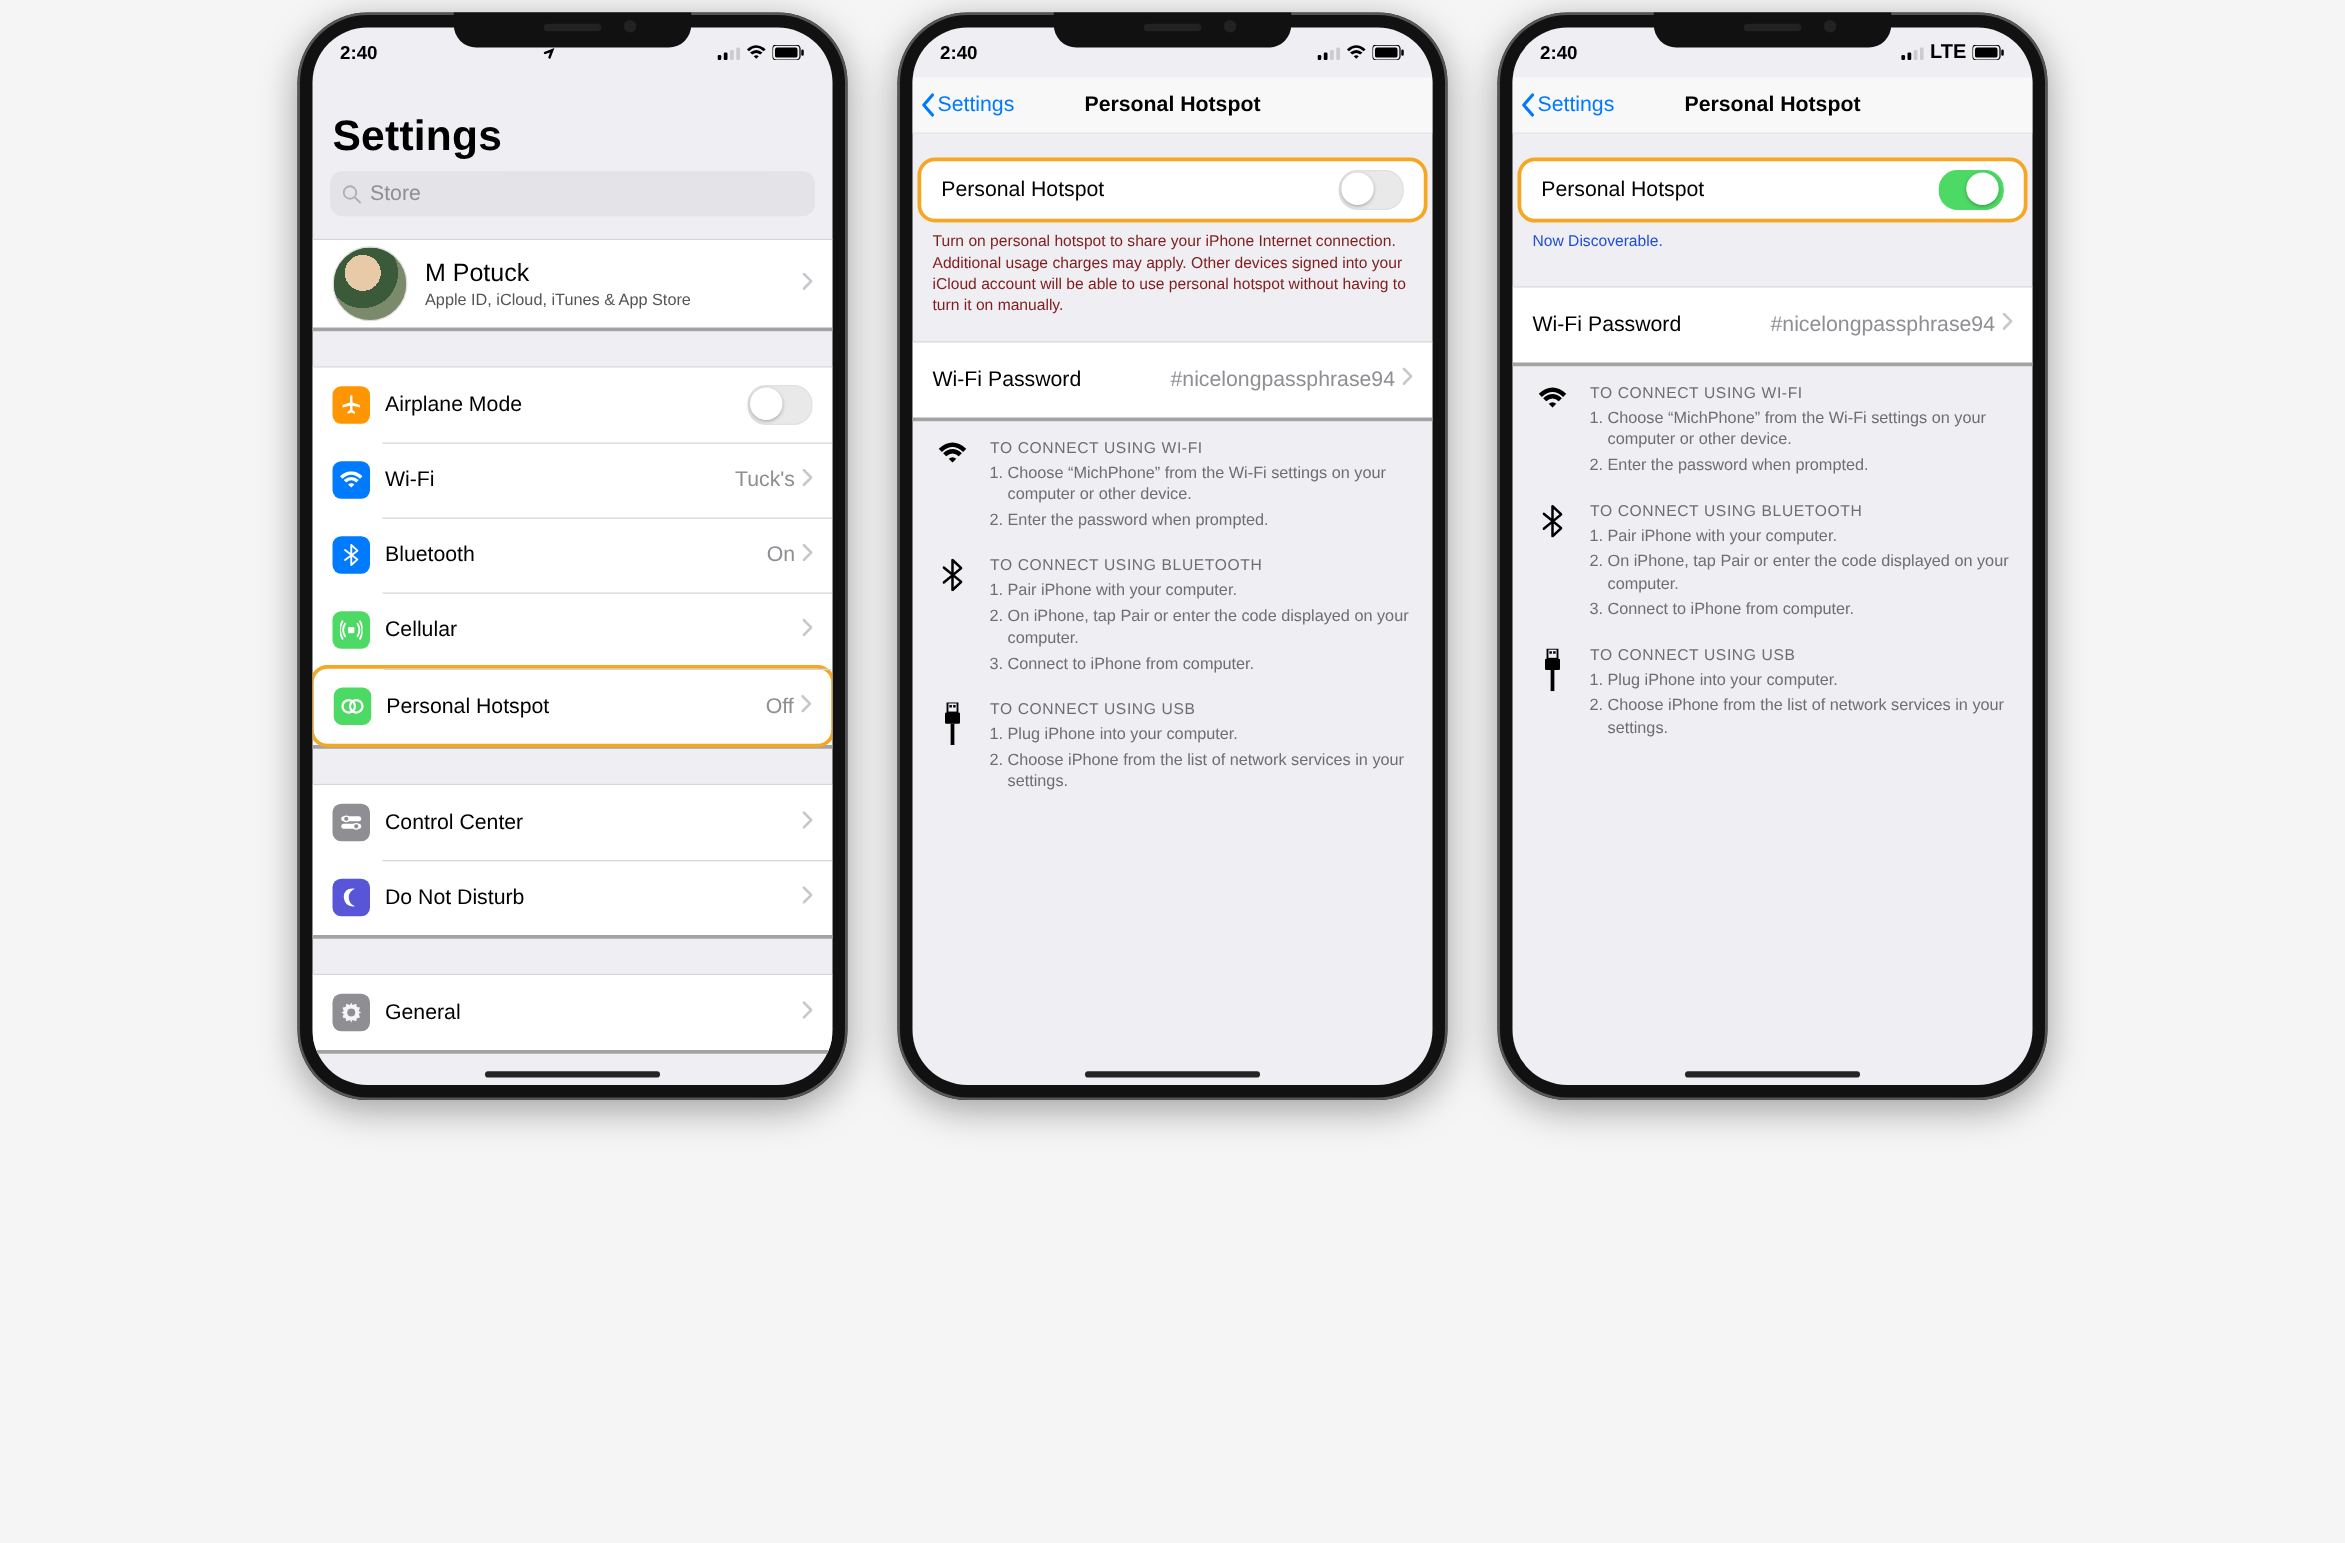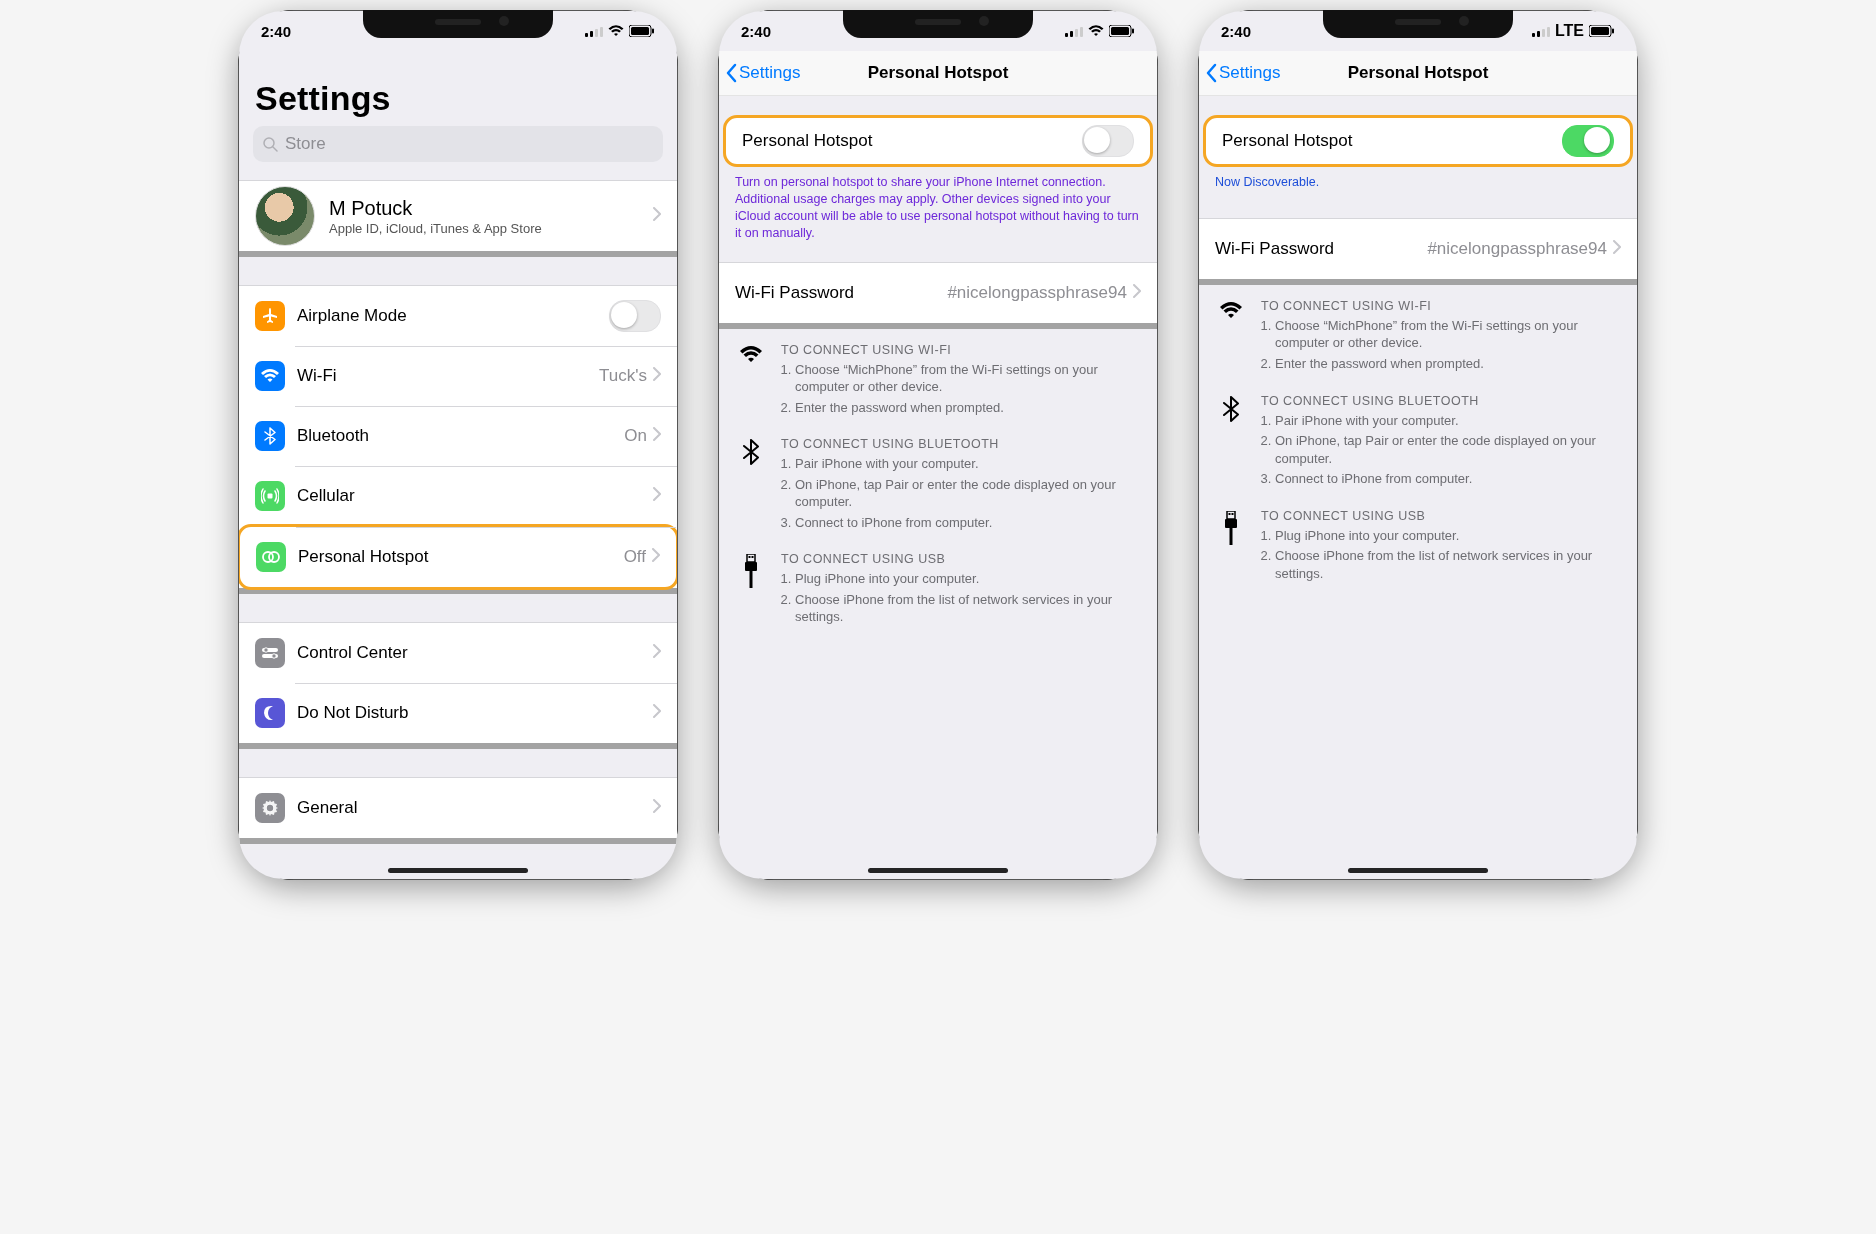--- a/index.html
+++ b/index.html
@@ -1,19 +1,19 @@
 <!DOCTYPE html>
 <html><head>
 <meta charset="utf-8">
 <style>
   html,body{margin:0;padding:0;background:#f5f5f5;font-family:-apple-system,BlinkMacSystemFont,"Helvetica Neue",Arial,sans-serif;}
   .stage{width:1876px;height:1234px;background:#f5f5f5;position:relative;padding:0;box-sizing:border-box;}
   .row{display:flex;gap:40px;justify-content:center;padding-top:10px;}
   
-  .phone{width:440px;height:870px;background:#111;border-radius:56px;padding:1px;box-sizing:border-box;position:relative;box-shadow:0 8px 30px rgba(0,0,0,.35),inset 0 0 0 2px #555;}
+  .phone{width:440px;height:870px;background:#111;border-radius:56px;padding:12px;box-sizing:border-box;position:relative;box-shadow:0 8px 30px rgba(0,0,0,.35),inset 0 0 0 2px #555;}
   .screen{width:100%;height:100%;background:#efeef3;border-radius:44px;overflow:hidden;position:relative;}
   .notch{position:absolute;top:0;left:50%;transform:translateX(-50%);width:190px;height:28px;background:#111;border-bottom-left-radius:18px;border-bottom-right-radius:18px;z-index:50;}
   .notch:before{content:"";position:absolute;top:9px;left:50%;transform:translateX(-50%);width:46px;height:6px;border-radius:3px;background:#222;}
   .notch:after{content:"";position:absolute;top:6px;right:44px;width:10px;height:10px;border-radius:50%;background:#222;}
   .home-ind{position:absolute;bottom:6px;left:50%;transform:translateX(-50%);width:140px;height:5px;border-radius:3px;background:#000;opacity:.85;z-index:40;}
   
   .status{position:absolute;top:0;left:0;right:0;height:40px;display:flex;align-items:center;justify-content:space-between;padding:0 22px;font-size:15px;font-weight:600;z-index:30;}
   .status .right{display:flex;align-items:center;gap:5px;}
   .status svg{display:block;}
   
@@ -23,41 +23,41 @@
   .nav .title{position:absolute;left:0;right:0;text-align:center;font-weight:600;font-size:17px;pointer-events:none;}
   
   .content{position:absolute;top:40px;left:0;right:0;bottom:0;overflow:hidden;}
   .content.with-nav{top:84px;}
   
   .large-title{font-size:34px;font-weight:700;padding:28px 16px 4px;letter-spacing:.2px;}
   
   .search{margin:4px 14px 18px;height:36px;border-radius:10px;background:#e3e3e8;display:flex;align-items:center;padding:0 10px;color:#8e8e93;font-size:17px;}
   .search svg{margin-right:7px;opacity:.6;}
   
-  .group{background:#fff;border-top:1px solid #d6d6da;border-bottom:6px solid #a3a3a3;}
+  .group{background:#fff;border-top:1px solid #d6d6da;border-bottom:3px solid #a3a3a3;}
   .cell{display:flex;align-items:center;padding:0 16px;height:60px;position:relative;}
   .cell + .cell:before{content:"";position:absolute;top:0;left:56px;right:0;height:1px;background:#d6d6da;}
   .cell.tall{height:70px;}
   .cell .icon{width:30px;height:30px;border-radius:7px;display:flex;align-items:center;justify-content:center;margin-right:12px;flex:0 0 30px;}
   .cell .icon svg{display:block;}
   .cell .label{font-size:17px;flex:1;color:#000;}
   .cell .detail{font-size:17px;color:#8e8e93;margin-right:6px;}
   .chev{color:#c7c7cc;}
   .avatar{width:58px;height:58px;border-radius:50%;background:radial-gradient(circle at 40% 35%,#e8c9a8 0 28%,#3a5a3a 28% 55%,#7a8a6a 55% 100%);margin-right:14px;flex:0 0 58px;border:1px solid #ddd;}
   .prof-name{font-size:20px;}
   .prof-sub{font-size:13px;color:#555;margin-top:1px;}
   
   .toggle{width:50px;height:30px;border-radius:15px;background:#e9e9ea;position:relative;border:1px solid #e0e0e2;}
   .toggle .knob{position:absolute;top:1px;left:1px;width:26px;height:26px;border-radius:50%;background:#fff;box-shadow:0 1px 3px rgba(0,0,0,.3);transition:.2s;}
   .toggle.on{background:#4cd964;border-color:#4cd964;}
   .toggle.on .knob{left:21px;}
   
   .hl{border:3px solid #f5a623;border-radius:14px;}
   
-  .foot{font-size:12.5px;color:#6d28d9;padding:7px 16px 0;line-height:1.35;}
+  .foot{font-size:12.5px;color:#7f1d1d;padding:7px 16px 0;line-height:1.35;}
   .foot.top{padding:7px 16px;}
   
   .instr{display:flex;padding:14px 16px 4px;gap:14px;}
   .instr .i-icon{width:32px;display:flex;justify-content:center;padding-top:2px;}
   .instr .i-body{flex:1;font-size:13px;color:#6d6d72;}
   .instr .i-title{letter-spacing:.5px;font-size:12.5px;margin-bottom:4px;}
   .instr ol{margin:0;padding-left:14px;}
   .instr li{margin-bottom:3px;line-height:1.35;}
   
   .gap-sm{height:20px;}

